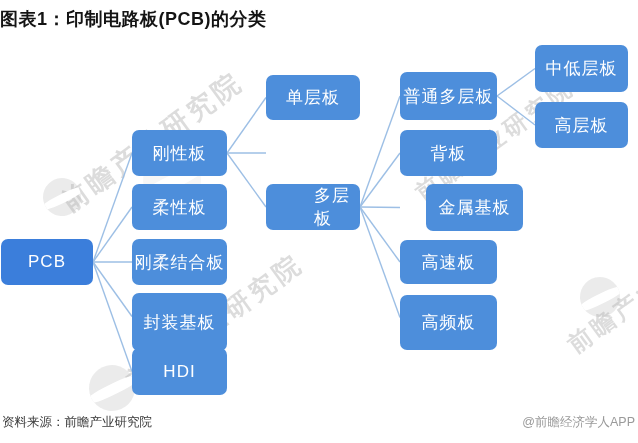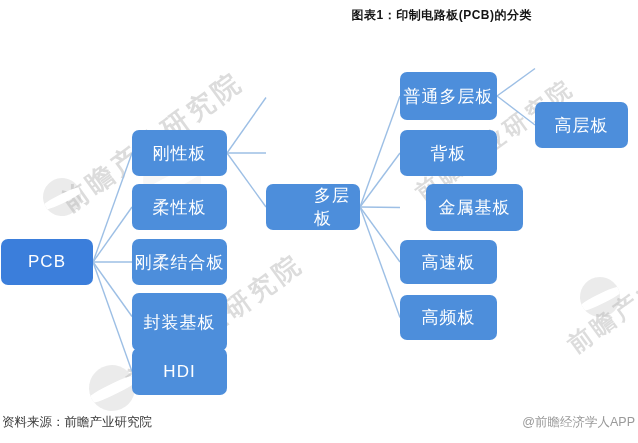--- a/index.html
+++ b/index.html
@@ -1,20 +1,20 @@
 <!DOCTYPE html>
 <html><head>
 <meta charset="utf-8">
 <style>
   html,body { margin:0; padding:0; background:#ffffff; }
   body { width:638px; height:443px; font-family:"Liberation Sans","DejaVu Sans",sans-serif; }
   .stage { position:relative; width:638px; height:443px; background:#ffffff; overflow:hidden; }
 
-  .title { position:absolute; top:7px; left:16px; width:516px; text-align:right;
-           font-size:12px; font-weight:bold; color:#141414; z-index:3; letter-spacing:0.5px; }
+  .title { position:absolute; top:7px; left:0; width:516px; text-align:left;
+           font-size:18px; font-weight:bold; color:#141414; z-index:3; letter-spacing:0.5px; }
 
   .edges { position:absolute; left:0; top:0; z-index:1; }
 
   .node { position:absolute; border-radius:7px; display:flex; align-items:center; justify-content:center;
           color:#ffffff; font-size:17px; letter-spacing:1px; z-index:2; box-sizing:border-box; }
 
   .source { position:absolute; top:414px; left:2px; font-size:12.5px; color:#383838; z-index:3;font-family:Liberation Serif, serif; }
   .credit { position:absolute; top:414px; right:3px; font-size:12.5px; color:#9a9a9a; z-index:3; }
 
   .wm-text { position:absolute; z-index:0; white-space:nowrap; font-weight:bold;
@@ -72,34 +72,40 @@
     </div>
     <div class="node" style="left: 132px; top: 239px; width: 95px; height: 46px; background: rgb(77, 142, 219); color: rgb(255, 255, 255);">
       <span>刚柔结合板</span>
     </div>
     <div class="node" style="left: 132px; top: 293px; width: 95px; height: 58px; background: rgb(77, 142, 219); color: rgb(255, 255, 255);">
       <span>封装基板</span>
     </div>
     <div class="node" style="left: 132px; top: 348px; width: 95px; height: 47px; background: rgb(77, 142, 219); color: rgb(255, 255, 255);">
       <span>HDI</span>
     </div>
+    <div class="node" style="left: 266px; top: 75px; width: 94px; height: 45px; background: rgb(77, 142, 219); color: rgb(255, 255, 255);">
+      <span>单层板</span>
+    </div>
     <div class="node" style="left: 266px; top: 184px; width: 94px; height: 46px; background: rgb(77, 142, 219); color: rgb(255, 255, 255); padding-left: 48px;">
       <span>多层板</span>
     </div>
     <div class="node" style="left: 400px; top: 72px; width: 97px; height: 48px; background: rgb(77, 142, 219); color: rgb(255, 255, 255);">
       <span>普通多层板</span>
     </div>
     <div class="node" style="left: 400px; top: 130px; width: 97px; height: 46px; background: rgb(77, 142, 219); color: rgb(255, 255, 255);">
       <span>背板</span>
     </div>
     <div class="node" style="left: 400px; top: 184px; width: 97px; height: 47px; background: rgb(77, 142, 219); color: rgb(255, 255, 255); margin-left: 26px;">
       <span>金属基板</span>
     </div>
     <div class="node" style="left: 400px; top: 240px; width: 97px; height: 44px; background: rgb(77, 142, 219); color: rgb(255, 255, 255);">
       <span>高速板</span>
     </div>
-    <div class="node" style="left: 400px; top: 295px; width: 97px; height: 45px; background: rgb(77, 142, 219); color: rgb(255, 255, 255);">
+    <div class="node" style="left: 400px; top: 295px; width: 97px; height: 55px; background: rgb(77, 142, 219); color: rgb(255, 255, 255);">
       <span>高频板</span>
+    </div>
+    <div class="node" style="left: 535px; top: 45px; width: 93px; height: 47px; background: rgb(77, 142, 219); color: rgb(255, 255, 255);">
+      <span>中低层板</span>
     </div>
     <div class="node" style="left: 535px; top: 102px; width: 93px; height: 46px; background: rgb(77, 142, 219); color: rgb(255, 255, 255);">
       <span>高层板</span>
     </div>
   </div>
 
 </body></html>

